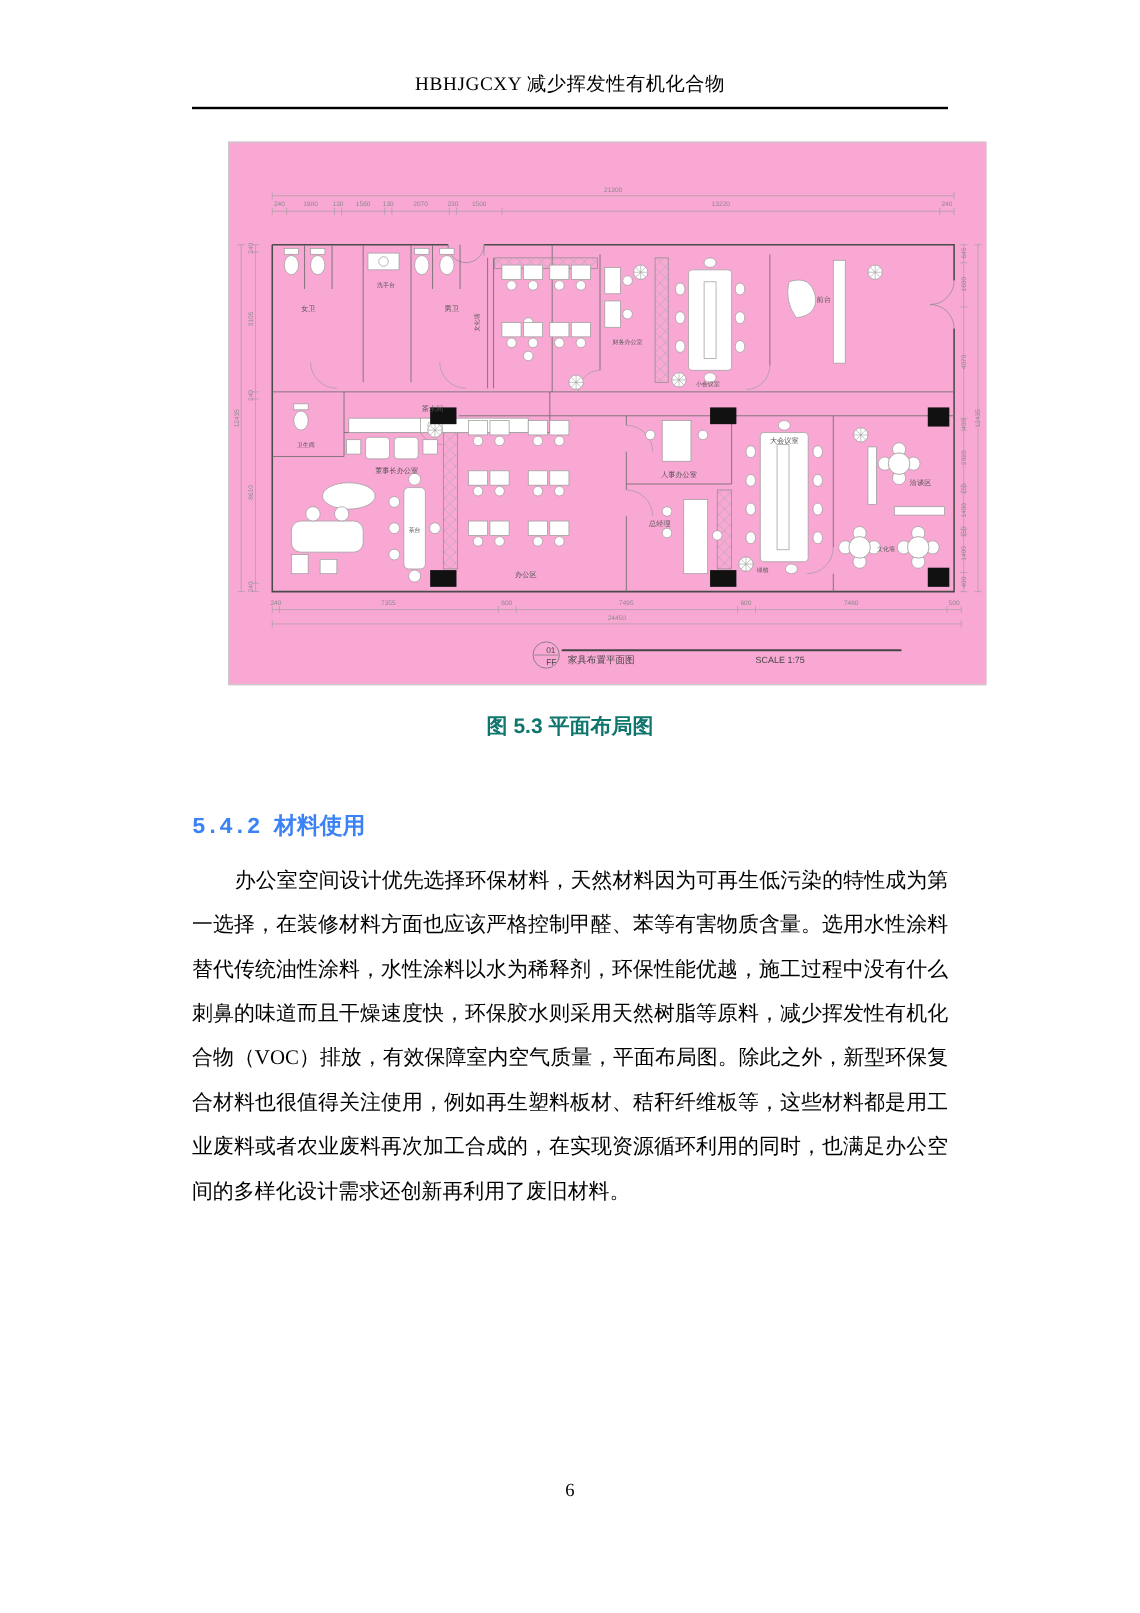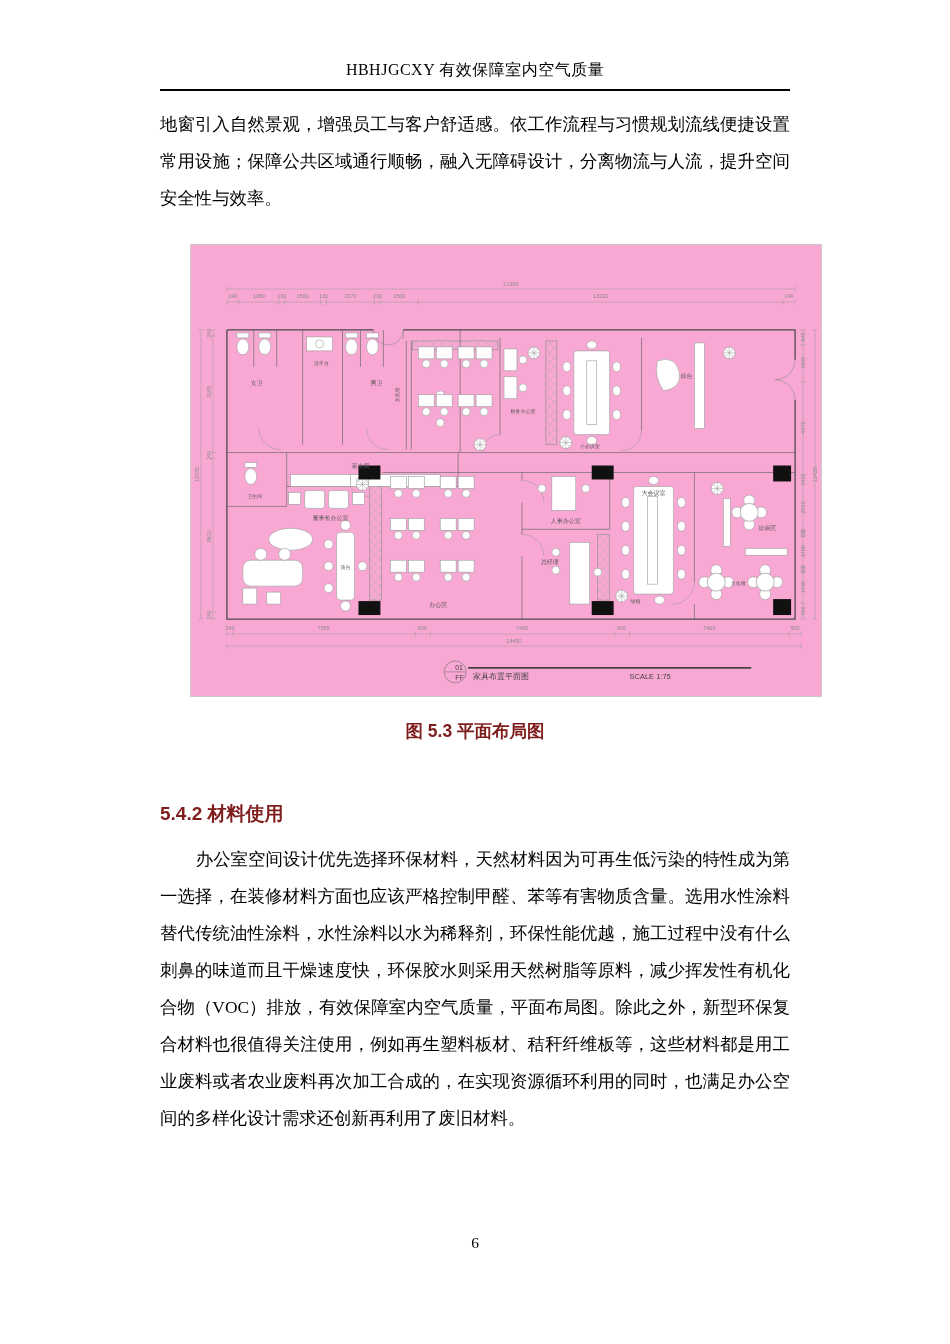--- a/index.html
+++ b/index.html
@@ -9,23 +9,23 @@
     overflow:hidden;
   }
   .content{position:absolute;left:160px;top:0;width:630px;}
   .header-title{margin-top:60px;text-align:center;font-size:16px;letter-spacing:0.5px;color:#000;}
   .header-rule{border-bottom:2.2px solid #000;margin-top:8px;}
   .para{font-size:17.4px;line-height:37px;text-align:justify;color:#000;}
   .p1{margin-top:15px;}
   .p2{margin-top:14px;text-indent:2.05em;}
   .figure-box{margin-top:27px;margin-left:30px;width:630px;height:451px;border:1px solid #c9c9c9;background:#f9a8d4;}
   .caption{margin-top:22px;text-align:center;font-family:"Liberation Sans","DejaVu Sans",sans-serif;
-    font-weight:600;font-size:17.5px;color:#7f1d1d;}
-  .heading{margin-top:58px;font-family:Liberation Sans, sans-serif;
-    font-weight:bold;font-size:19px;color:#7f1d1d;}
+    font-weight:600;font-size:17.5px;color:#0f766e;}
+  .heading{margin-top:58px;font-family:Liberation Mono, monospace;
+    font-weight:bold;font-size:19px;color:#3b82f6;}
   .pageno{position:absolute;top:1234px;left:0;width:100%;text-align:center;font-size:15.5px;color:#000;}
   
   svg text{font-family:"Liberation Sans","DejaVu Sans",sans-serif;}
   .dim path{stroke:#9a9a9a;stroke-width:0.5;fill:none;}
   .dim text{font-size:5.5px;fill:#8a8a8a;text-anchor:middle;}
   .wall path{stroke:#4a4a4a;stroke-width:1.3;fill:none;}
   .wall .arc{stroke:#8a8a8a;stroke-width:0.6;}
   .part path{stroke:#6a6a6a;stroke-width:0.7;fill:none;}
   .part .arc{stroke:#9a9a9a;stroke-width:0.55;}
   .part rect{stroke:#8a8a8a;stroke-width:0.6;}
@@ -33,24 +33,23 @@
   .lbl text{font-size:6px;fill:#555;text-anchor:middle;}
   .lbl .sm{font-size:5px;}
   .tb text{fill:#444;text-anchor:start;}
   .cols rect{fill:#111;stroke:none;}
 </style>
 </head>
 <body>
 
 <div class="content">
 
-  <div class="header-title">HBHJGCXY 有效保障室内空气质量</div>
+  <div class="header-title">HBHJGCXY 减少挥发性有机化合物</div>
   <div class="header-rule"></div>
 
-  <div class="para p1">地窗引入自然景观，增强员工与客户舒适感。依工作流程与习惯规划流线便捷设置常用设施；保障公共区域通行顺畅，融入无障碍设计，分离物流与人流，提升空间安全性与效率。</div>
 
   <div class="figure-box">
     <svg viewBox="0 0 632 452" width="630" height="451" xmlns="http://www.w3.org/2000/svg">
       <defs>
         <pattern id="xb" width="9" height="9" patternUnits="userSpaceOnUse">
           <path d="M0,0 L9,9 M9,0 L0,9" stroke="#aaaaaa" stroke-width="0.5" fill="none"></path>
         </pattern>
         <g id="ws2">
           <rect x="0" y="0" width="16" height="12" fill="#fff" stroke="#9a9a9a" stroke-width="0.6"></rect>
           <rect x="18" y="0" width="16" height="12" fill="#fff" stroke="#9a9a9a" stroke-width="0.6"></rect>

